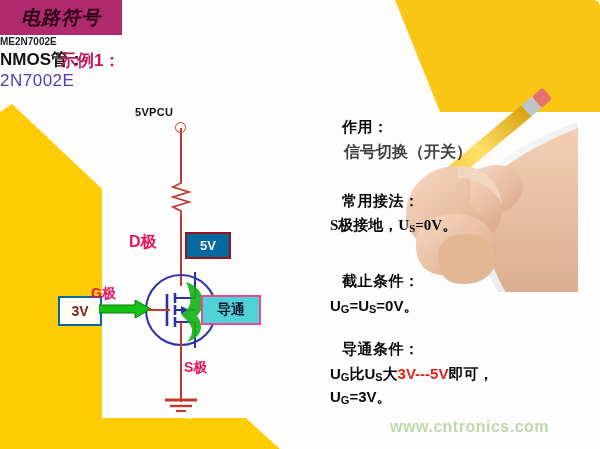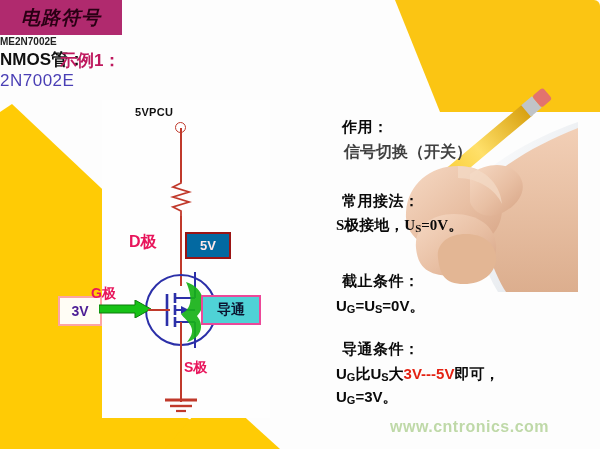--- a/index.html
+++ b/index.html
@@ -104,40 +104,40 @@
   
   #box-5v{
     position:absolute;left:185px;top:232px;width:42px;height:23px;
     background:#0369a1;border:2px solid #9B1414;
     display:flex;align-items:center;justify-content:center;
     color:#FFE9E9;font-size:13px;font-weight:bold;
   }
   
   #box-3v{
     position:absolute;left:58px;top:296px;width:40px;height:26px;
-    background:#FFFDF5;border:2px solid #fca5a5;
+    background:#FFFDF5;border:2px solid #0369a1;
     display:flex;align-items:center;justify-content:center;
-    color:#4c1d95;font-size:14px;font-weight:bold;
+    color:#7f1d1d;font-size:14px;font-weight:bold;
   }
   
   #box-conduct{
     position:absolute;left:201px;top:295px;width:56px;height:26px;
     background:#4FD2D6;border:2px solid #ec4899;
     display:flex;align-items:center;justify-content:center;
     color:#0B1530;font-size:14px;font-weight:bold;
   }
 
   
   #green-arrow{position:absolute;left:99px;top:300px;width:52px;height:18px;}
 
   
   #mosfet{position:absolute;left:143px;top:272px;width:76px;height:76px;}
   .blk{position:absolute;color:#0a0a0a;}
   .blk .head{font-size:15px;font-weight:bold;letter-spacing:.5px;margin-left:36px;}
-  .blk .body{font-size:15px;font-weight:bold;margin-left:30px;margin-top:5px;line-height:19px;}
+  .blk .body{font-size:15px;font-weight:bold;margin-left:24px;margin-top:5px;line-height:19px;}
   .sub{font-size:11px;vertical-align:-2px;font-weight:bold;}
   .red{color:#E32213;}
 
   #t-nmos{left:218px;top:56px;font-size:17px;font-weight:bold;color:#111;}
   #t-part{left:272px;top:79px;font-size:17px;font-weight:normal;color:#4A3FB5;letter-spacing:.5px;}
 
   #b-role{left:306px;top:118px;}
   #b-role .body{color:#404040;font-size:16px;margin-left:38px;}
   #b-usage{left:306px;top:192px;font-family:Liberation Serif, serif;}
   #b-cutoff{left:306px;top:272px;}

